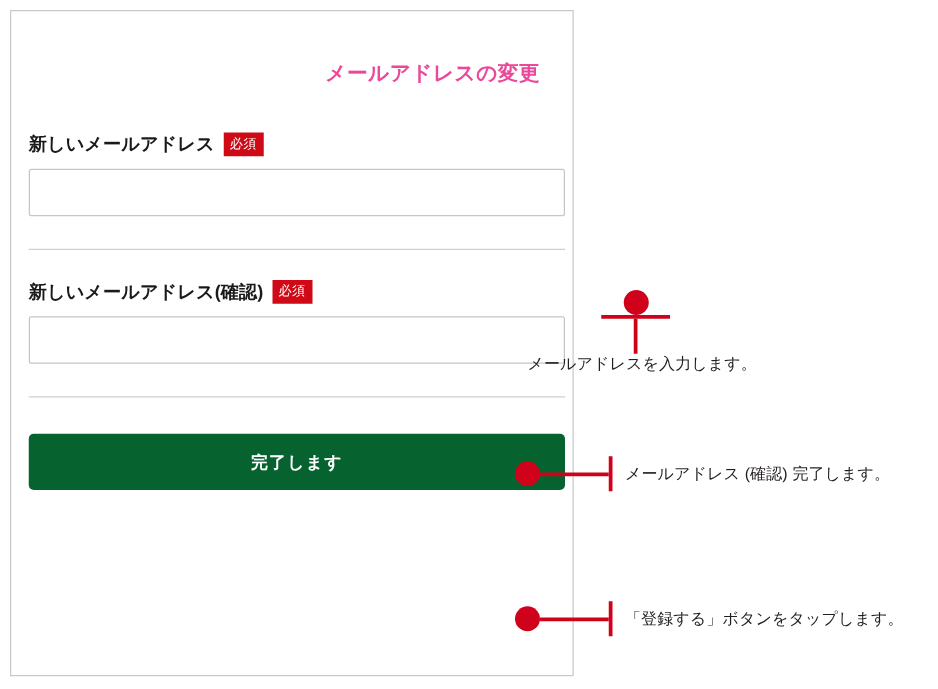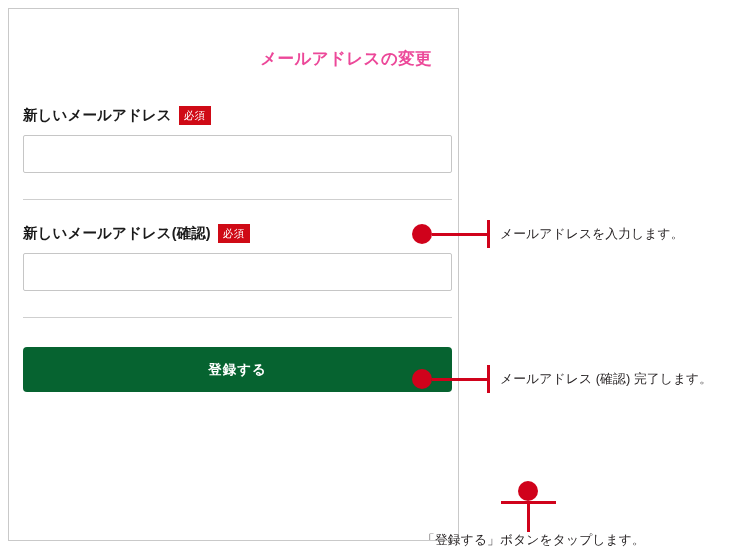--- a/index.html
+++ b/index.html
@@ -182,42 +182,42 @@
         <span class="field-label">新しいメールアドレス(確認)</span>
         <span class="req-badge">必須</span>
       </div>
       <input class="text-input" type="text" placeholder="" style="">
     </div>
 
     <div style="height:26px;"></div>
     <hr class="divider">
 
     <div style="margin-top:29px;">
-      <button class="submit-btn">登録する</button>
+      <button class="submit-btn">完了します</button>
     </div>
 
   </div>
 </div>
 
 <div class="callout">
 
-  <div class="callout-row" style="left:412px; top:220px;">
+  <div class="callout-row" style="left:412px; top:232px;flex-direction:column;">
     <span class="dot"></span>
     <span class="lead-line" style="width:55px;"></span>
     <span class="vbar"></span>
     <span class="callout-text">メールアドレスを入力します。</span>
   </div>
 
   <div class="callout-row" style="left:412px; top:365px;">
     <span class="dot"></span>
     <span class="lead-line" style="width:55px;"></span>
     <span class="vbar"></span>
     <span class="callout-text">メールアドレス (確認) 完了します。</span>
   </div>
 
-  <div class="callout-row" style="left:412px; top:481px;flex-direction:column;">
+  <div class="callout-row" style="left:412px; top:481px;">
     <span class="dot"></span>
     <span class="lead-line" style="width:55px;"></span>
     <span class="vbar"></span>
     <span class="callout-text">「登録する」ボタンをタップします。</span>
   </div>
 
 </div>
 
 </body></html>

